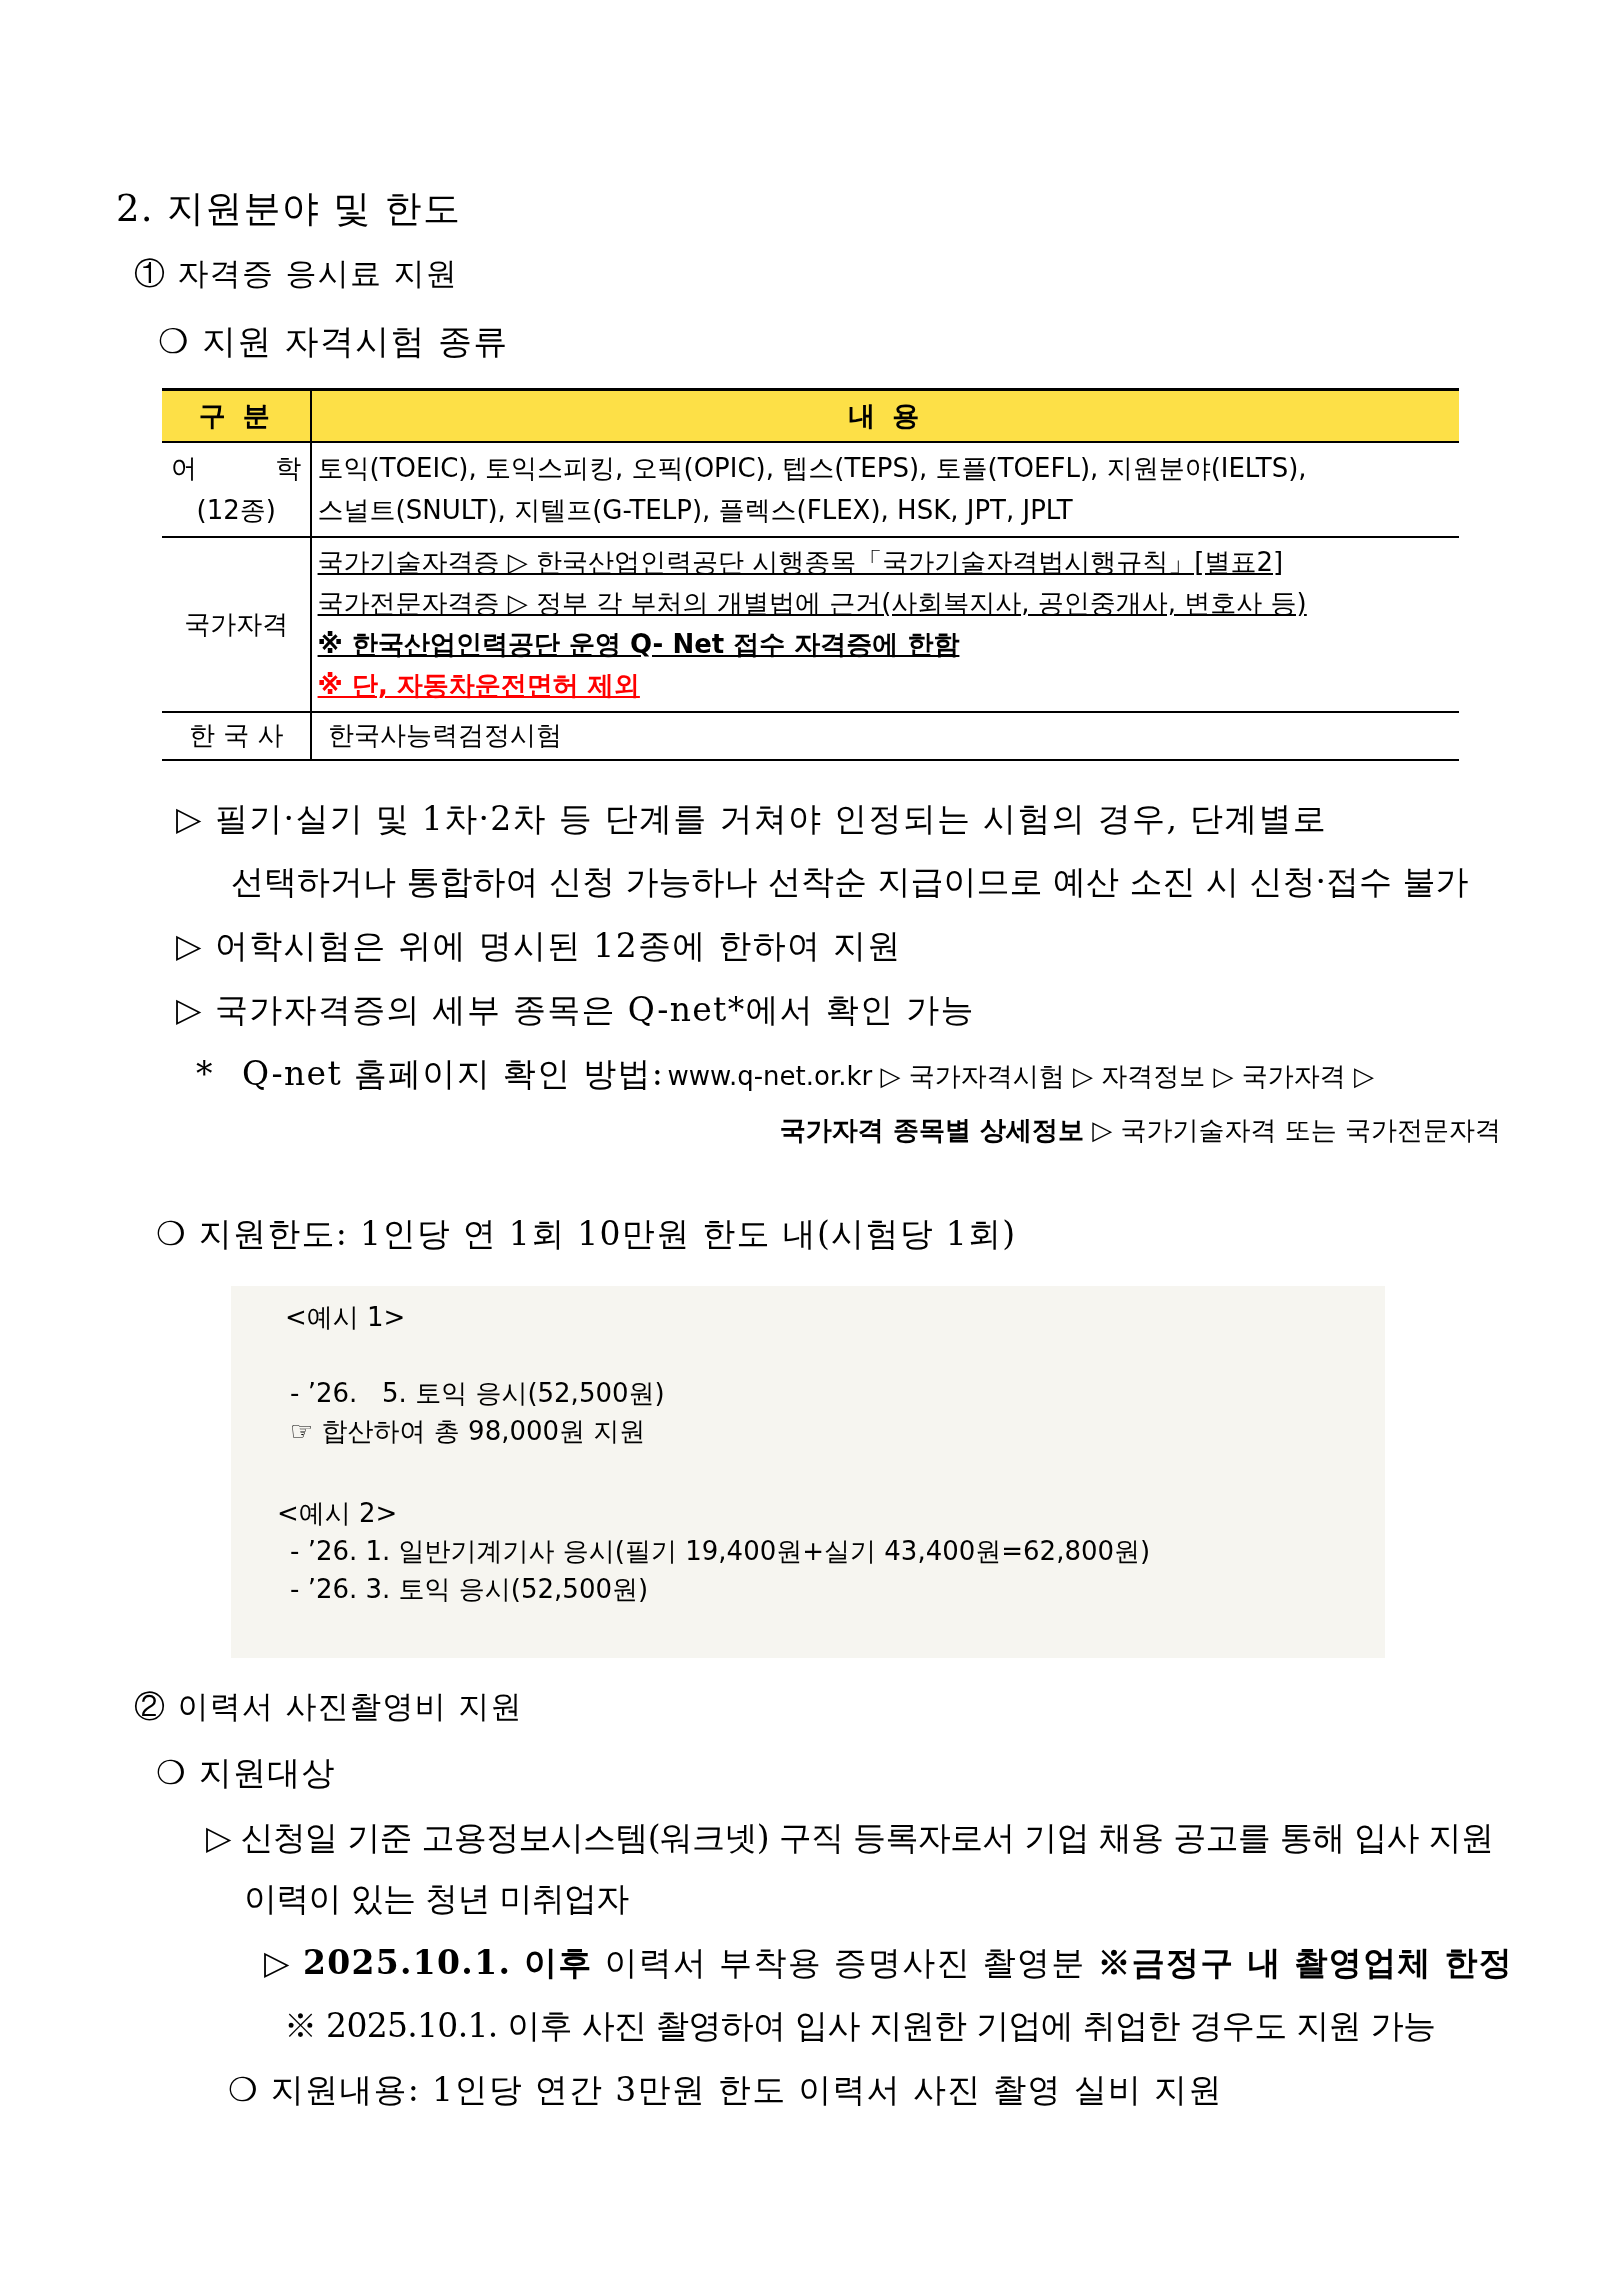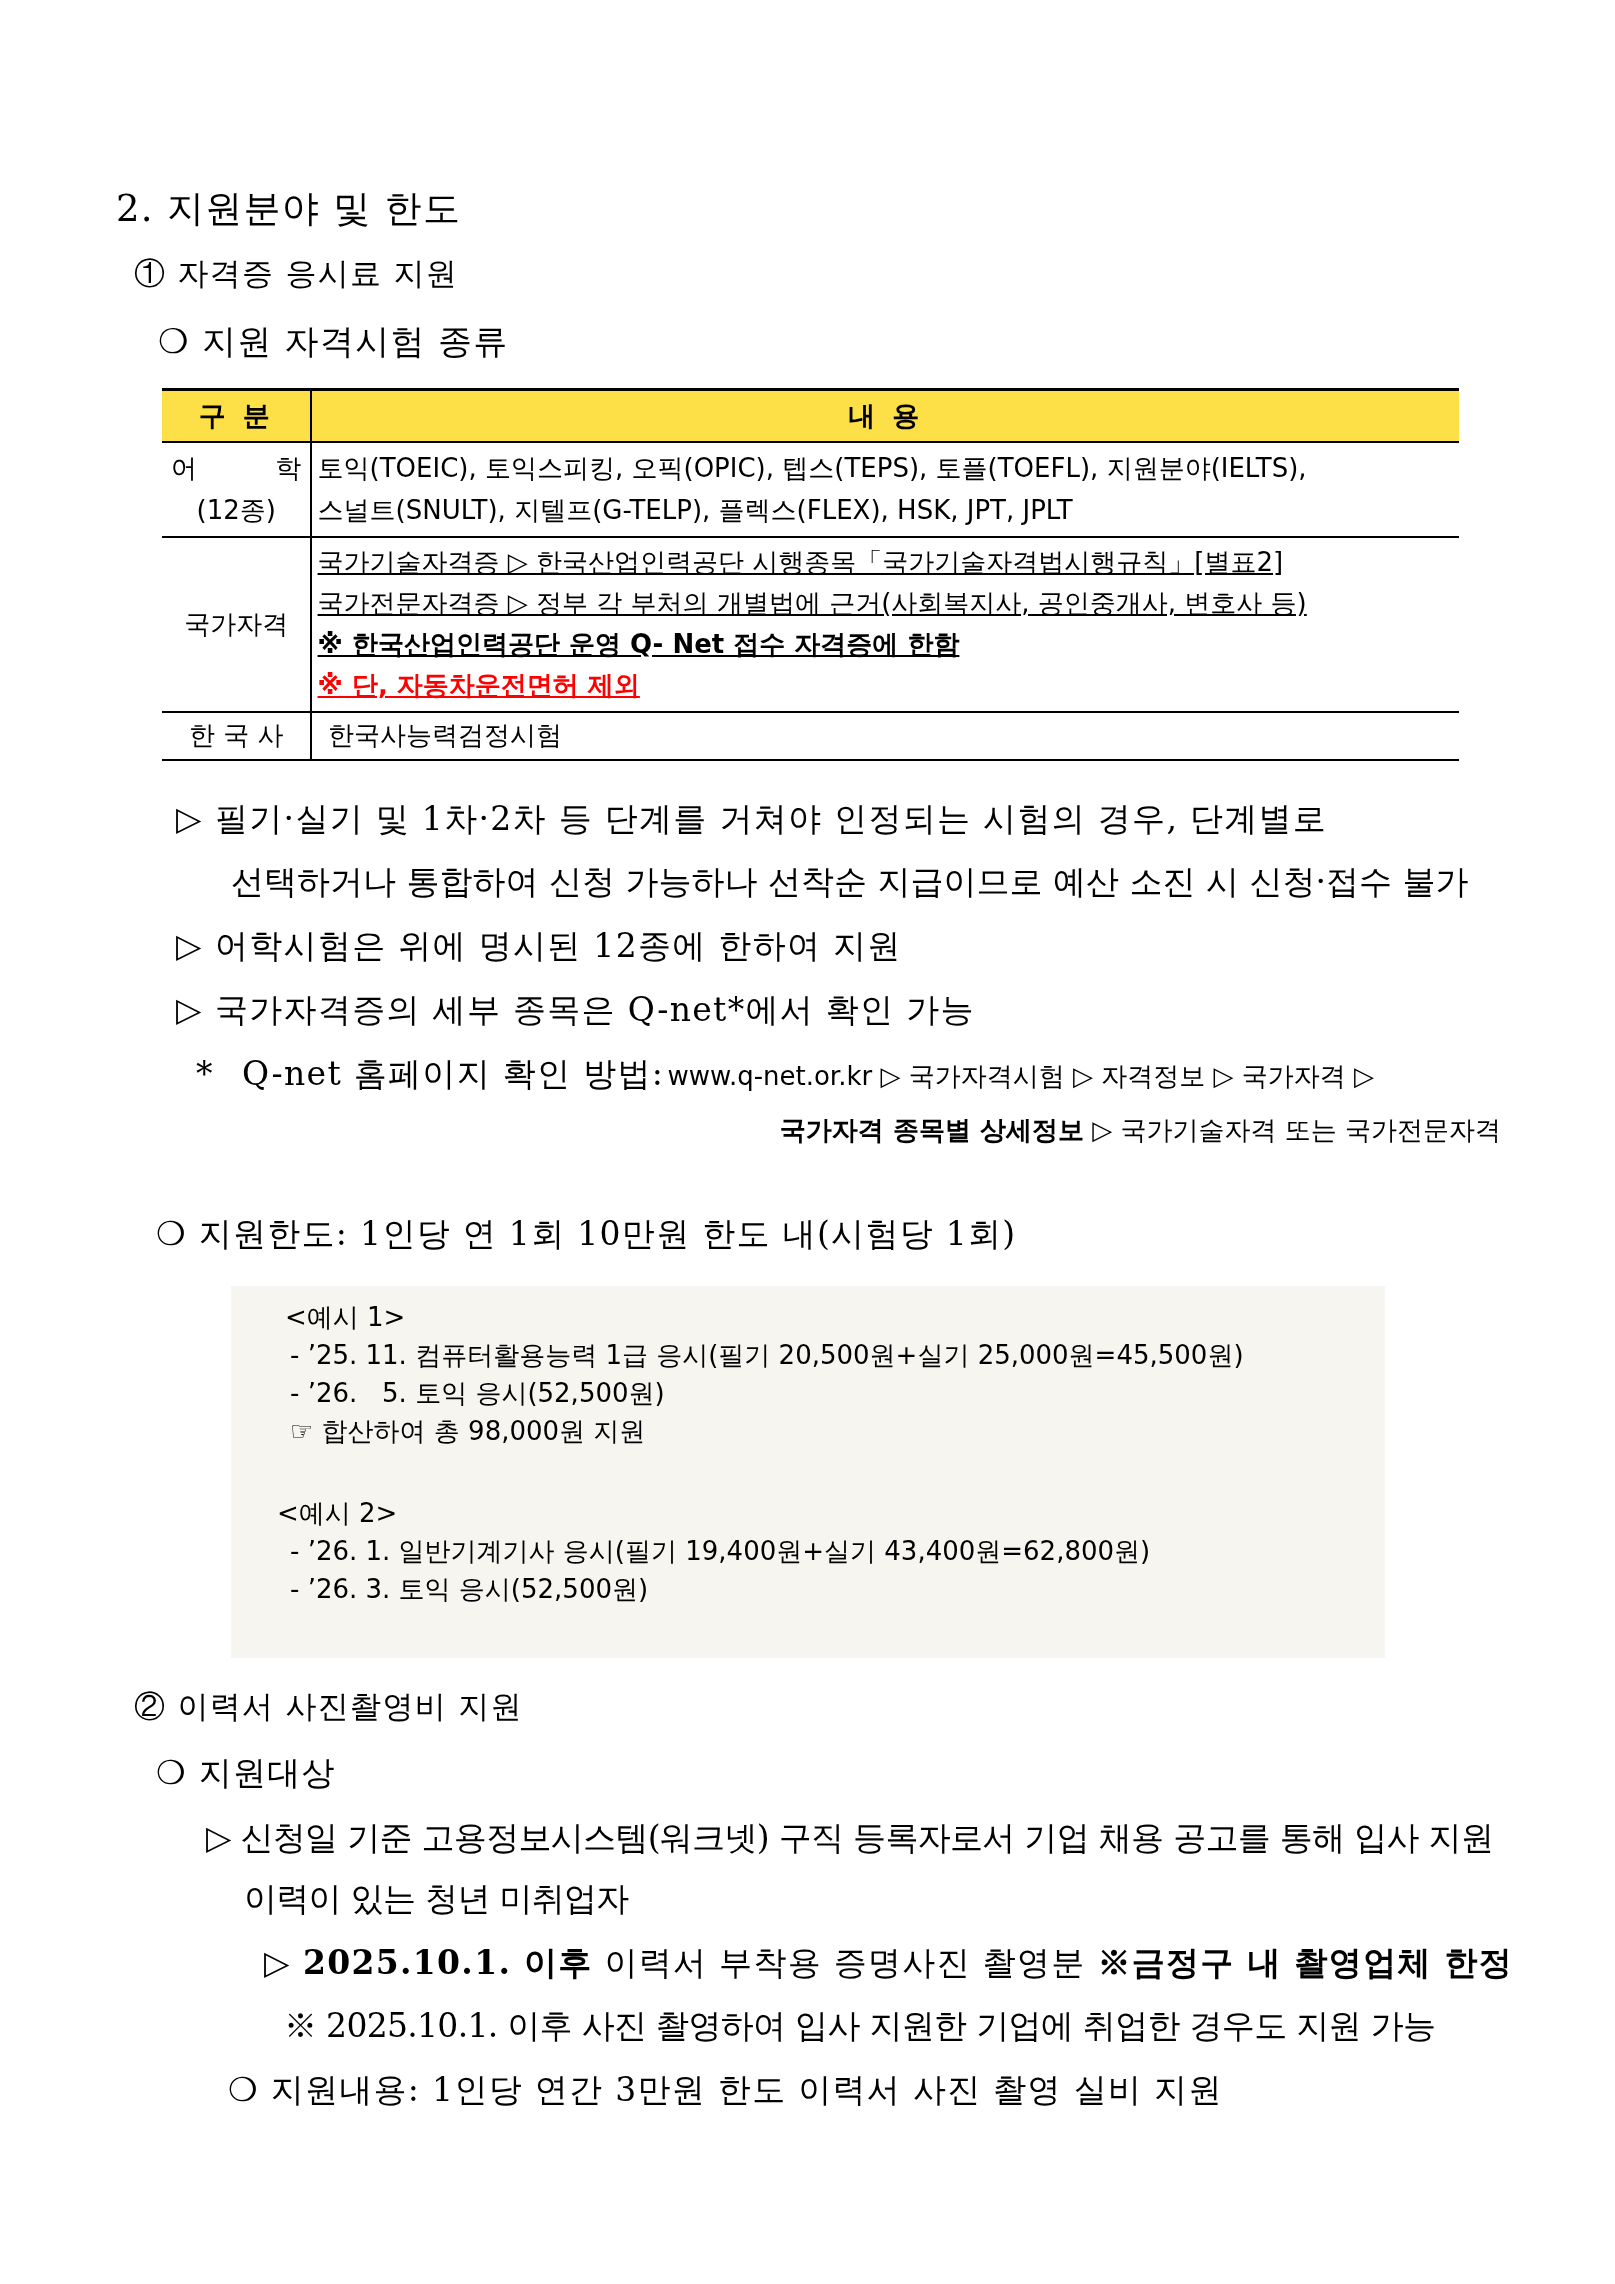--- a/index.html
+++ b/index.html
@@ -108,21 +108,20 @@
 </div>
 <div class="abs url-line" style="right:115px; top:1113px;">
   <span class="bold">국가자격 종목별 상세정보</span>
   <span>▷ 국가기술자격 또는 국가전문자격</span>
 </div>
 
 <div class="abs para serif" style="left:156px; top:1212px;">❍ 지원한도: 1인당 연 1회 10만원 한도 내(시험당 1회)</div>
 
 <div class="example-box">
   <div class="abs ex" style="left:46px; top:14.3px;margin-left:8px;">&lt;예시 1&gt;</div>
-  <div class="abs ex" style="left:59px; top:52px;">- ’25. 11. 컴퓨터활용능력 1급 응시(필기 20,500원+실기 25,000원=45,500원)</div>
   <div class="abs ex" style="left:59px; top:90px; white-space:pre;">- ’26.   5. 토익 응시(52,500원)</div>
   <div class="abs ex" style="left:59px; top:128px;">☞ 합산하여 총 98,000원 지원</div>
 
   <div class="abs ex" style="left:46px; top:210px;">&lt;예시 2&gt;</div>
   <div class="abs ex" style="left:59px; top:248px;">- ’26. 1. 일반기계기사 응시(필기 19,400원+실기 43,400원=62,800원)</div>
   <div class="abs ex" style="left:59px; top:286px;">- ’26. 3. 토익 응시(52,500원)</div>
 </div>
 
 <div class="abs h2 serif" style="top:1686px;">② 이력서 사진촬영비 지원</div>
 <div class="abs para serif" style="left:156px; top:1751px;">❍ 지원대상</div>

